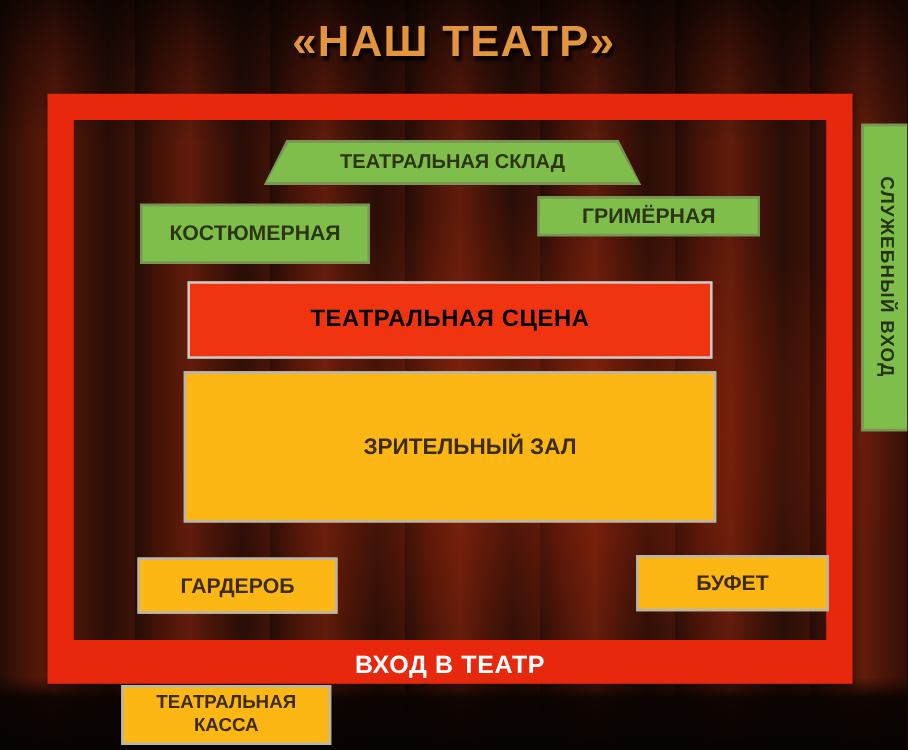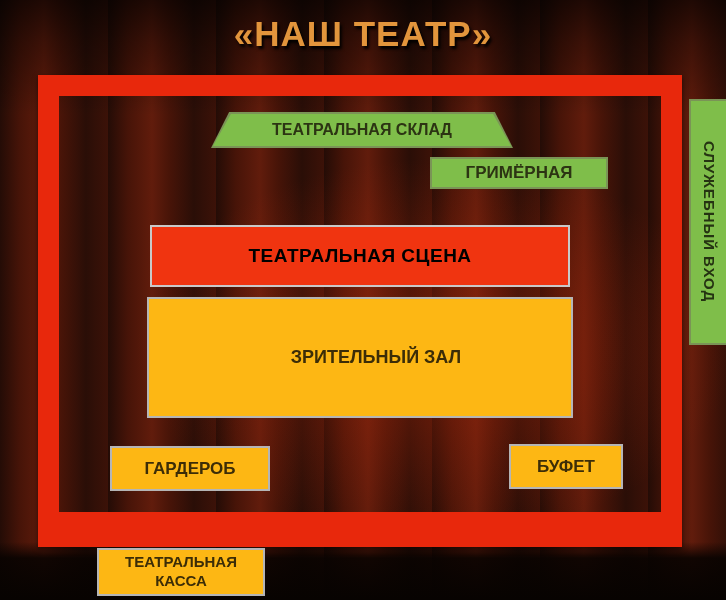--- a/index.html
+++ b/index.html
@@ -105,31 +105,33 @@
   <div class="floor"></div>
 
   <div class="title">«НАШ ТЕАТР»</div>
 
   <div class="frame"></div>
 
   <div class="trap">
     <div class="trap-inner">ТЕАТРАЛЬНАЯ СКЛАД</div>
   </div>
 
+  <div class="box green-box" style="left:112px; top:163px; width:184px; height:48px;">КОСТЮМЕРНАЯ</div>
 
   <div class="box green-box" style="left:430px; top:157px; width:178px; height:32px;">ГРИМЁРНАЯ</div>
 
   <div class="box stage-box" style="left:150px; top:225px; width:420px; height:62px;">ТЕАТРАЛЬНАЯ СЦЕНА</div>
 
   <div class="box gold-box" style="left:147px; top:297px; width:426px; height:121px; font-size:18px;padding-left:32px;">ЗРИТЕЛЬНЫЙ ЗАЛ</div>
 
   <div class="box gold-box" style="left:84px; top:446px; width:160px; height:45px;margin-left:26px;">ГАРДЕРОБ</div>
 
-  <div class="box gold-box" style="left:509px; top:444px; width:114px; height:45px;">БУФЕТ</div>
+  <div class="box gold-box" style="left:509px; top:444px; width:154px; height:45px;">БУФЕТ</div>
 
+  <div class="entrance-label">ВХОД В ТЕАТР</div>
 
   <div class="service">
     <span class="service-text">СЛУЖЕБНЫЙ ВХОД</span>
   </div>
 
   <div class="box gold-box kassa">ТЕАТРАЛЬНАЯ КАССА</div>
 
 </div>
 
 </body></html>

